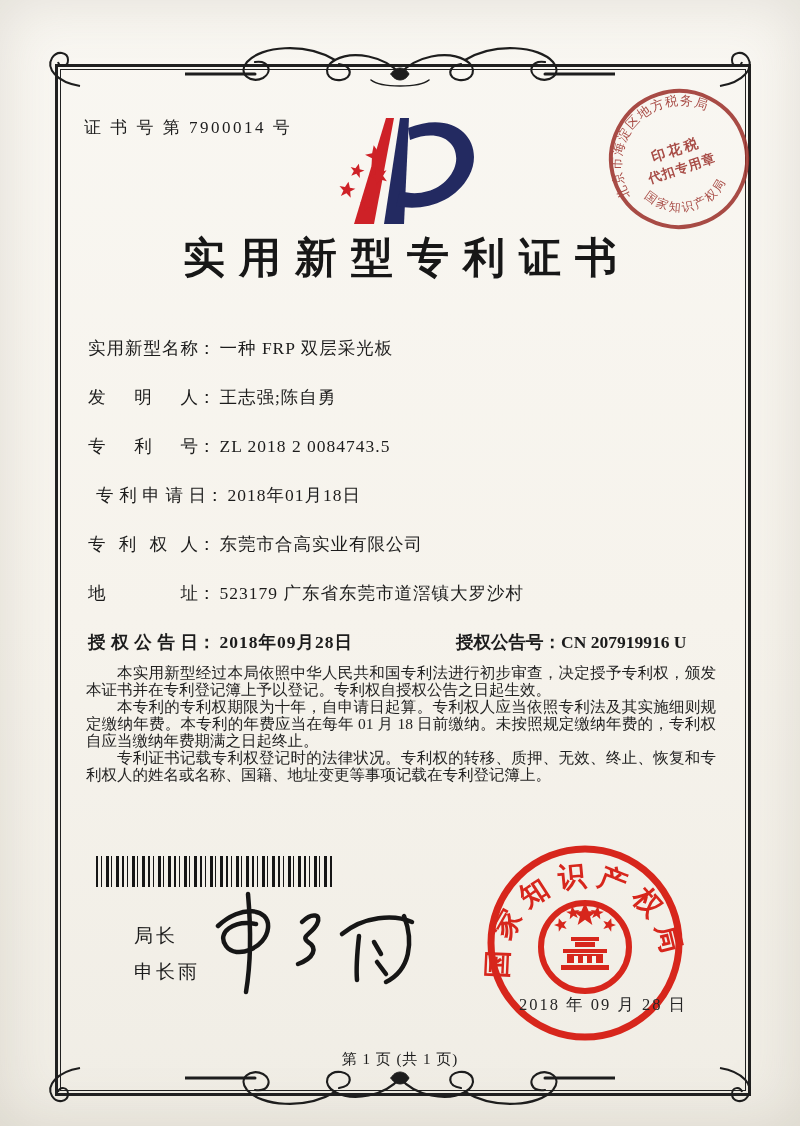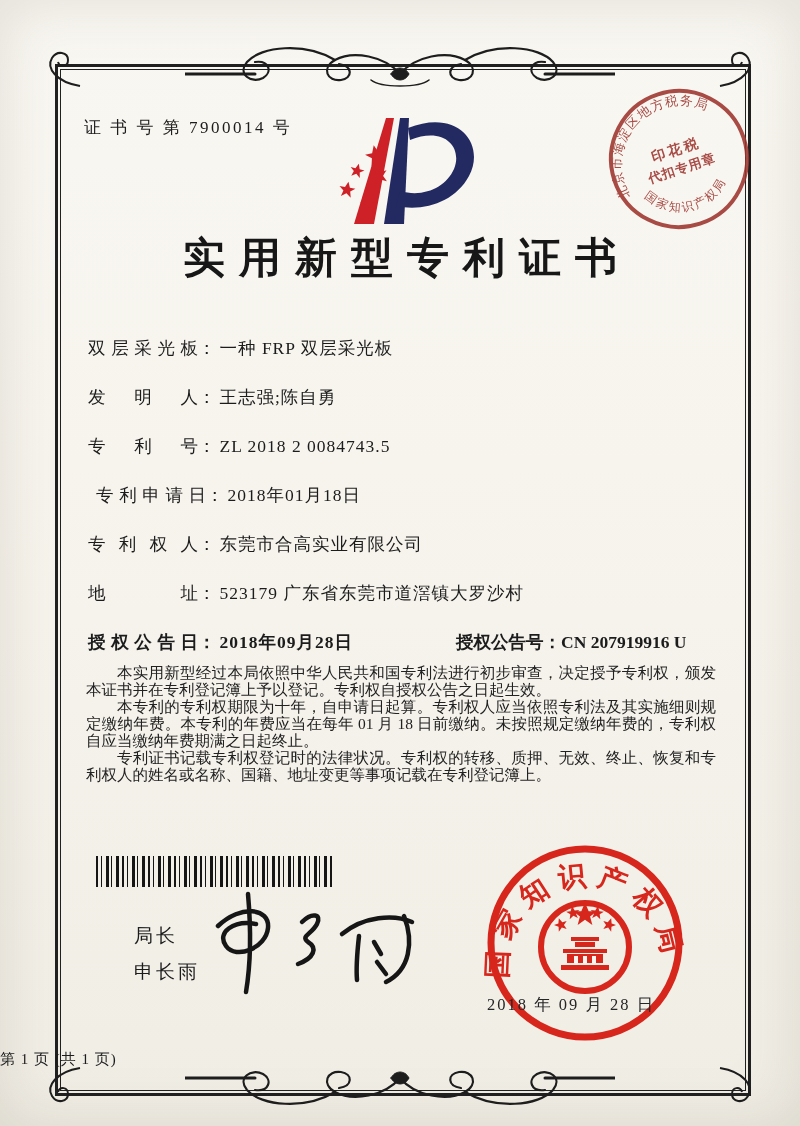--- a/index.html
+++ b/index.html
@@ -59,26 +59,26 @@
         #161616 0 2px, rgba(0,0,0,0) 2px 5px,
         #161616 5px 6px, rgba(0,0,0,0) 6px 10px,
         #161616 10px 13px, rgba(0,0,0,0) 13px 15px,
         #161616 15px 16px, rgba(0,0,0,0) 16px 20px,
         #161616 20px 23px, rgba(0,0,0,0) 23px 26px);
   }
   .signoff{left:88px;top:918px;font-size:19px;line-height:36px;letter-spacing:3px;margin-left:46px;}
   .signature-svg{left:196px;top:886px;}
   .seal-box{left:483px;top:841px;width:204px;height:204px;}
   .seal-date{
-    left:487px;top:994px;width:200px;text-align:left;
+    left:487px;top:994px;width:200px;text-align:right;
     font-size:16.5px;letter-spacing:2px;color:#262626;
   }
   .tax-stamp{left:594px;top:74px;width:170px;height:170px;transform:rotate(-18deg);opacity:.88;}
   .footer{
-    left:0;right:0;top:1050px;text-align:left;font-size:15px;letter-spacing:1px;
+    left:0;right:0;top:1050px;text-align:center;font-size:15px;letter-spacing:1px;
   }
   svg text{font-family:"Liberation Serif","DejaVu Serif",serif;}
 </style>
 </head>
 <body>
 
 <div class="paper"></div>
 
 <div class="frame"></div>
 
@@ -149,21 +149,21 @@
     <textPath href="#taxBotArc" startOffset="4%">国家知识产权局</textPath>
   </text>
   <text x="85" y="80" text-anchor="middle" font-size="14" font-weight="bold" fill="#9d342e" letter-spacing="3">印花税</text>
   <text x="85" y="99" text-anchor="middle" font-size="13" font-weight="bold" fill="#9d342e" letter-spacing="1">代扣专用章</text>
 </svg>
 
 <div class="abs title">实用新型专利证书</div>
 
 <div class="abs fields">
   <div class="frow" style="top:0;">
-    <span class="flabel">双层采光板</span><span class="fcolon">：</span><span class="fvalue">一种 FRP 双层采光板</span>
+    <span class="flabel">实用新型名称</span><span class="fcolon">：</span><span class="fvalue">一种 FRP 双层采光板</span>
   </div>
   <div class="frow" style="top:49px;">
     <span class="flabel">发明人</span><span class="fcolon">：</span><span class="fvalue">王志强;陈自勇</span>
   </div>
   <div class="frow" style="top:98px;">
     <span class="flabel">专利号</span><span class="fcolon">：</span><span class="fvalue">ZL 2018 2 0084743.5</span>
   </div>
   <div class="frow" style="top:147px;margin-left:8px;">
     <span class="flabel">专利申请日</span><span class="fcolon">：</span><span class="fvalue">2018年01月18日</span>
   </div>

